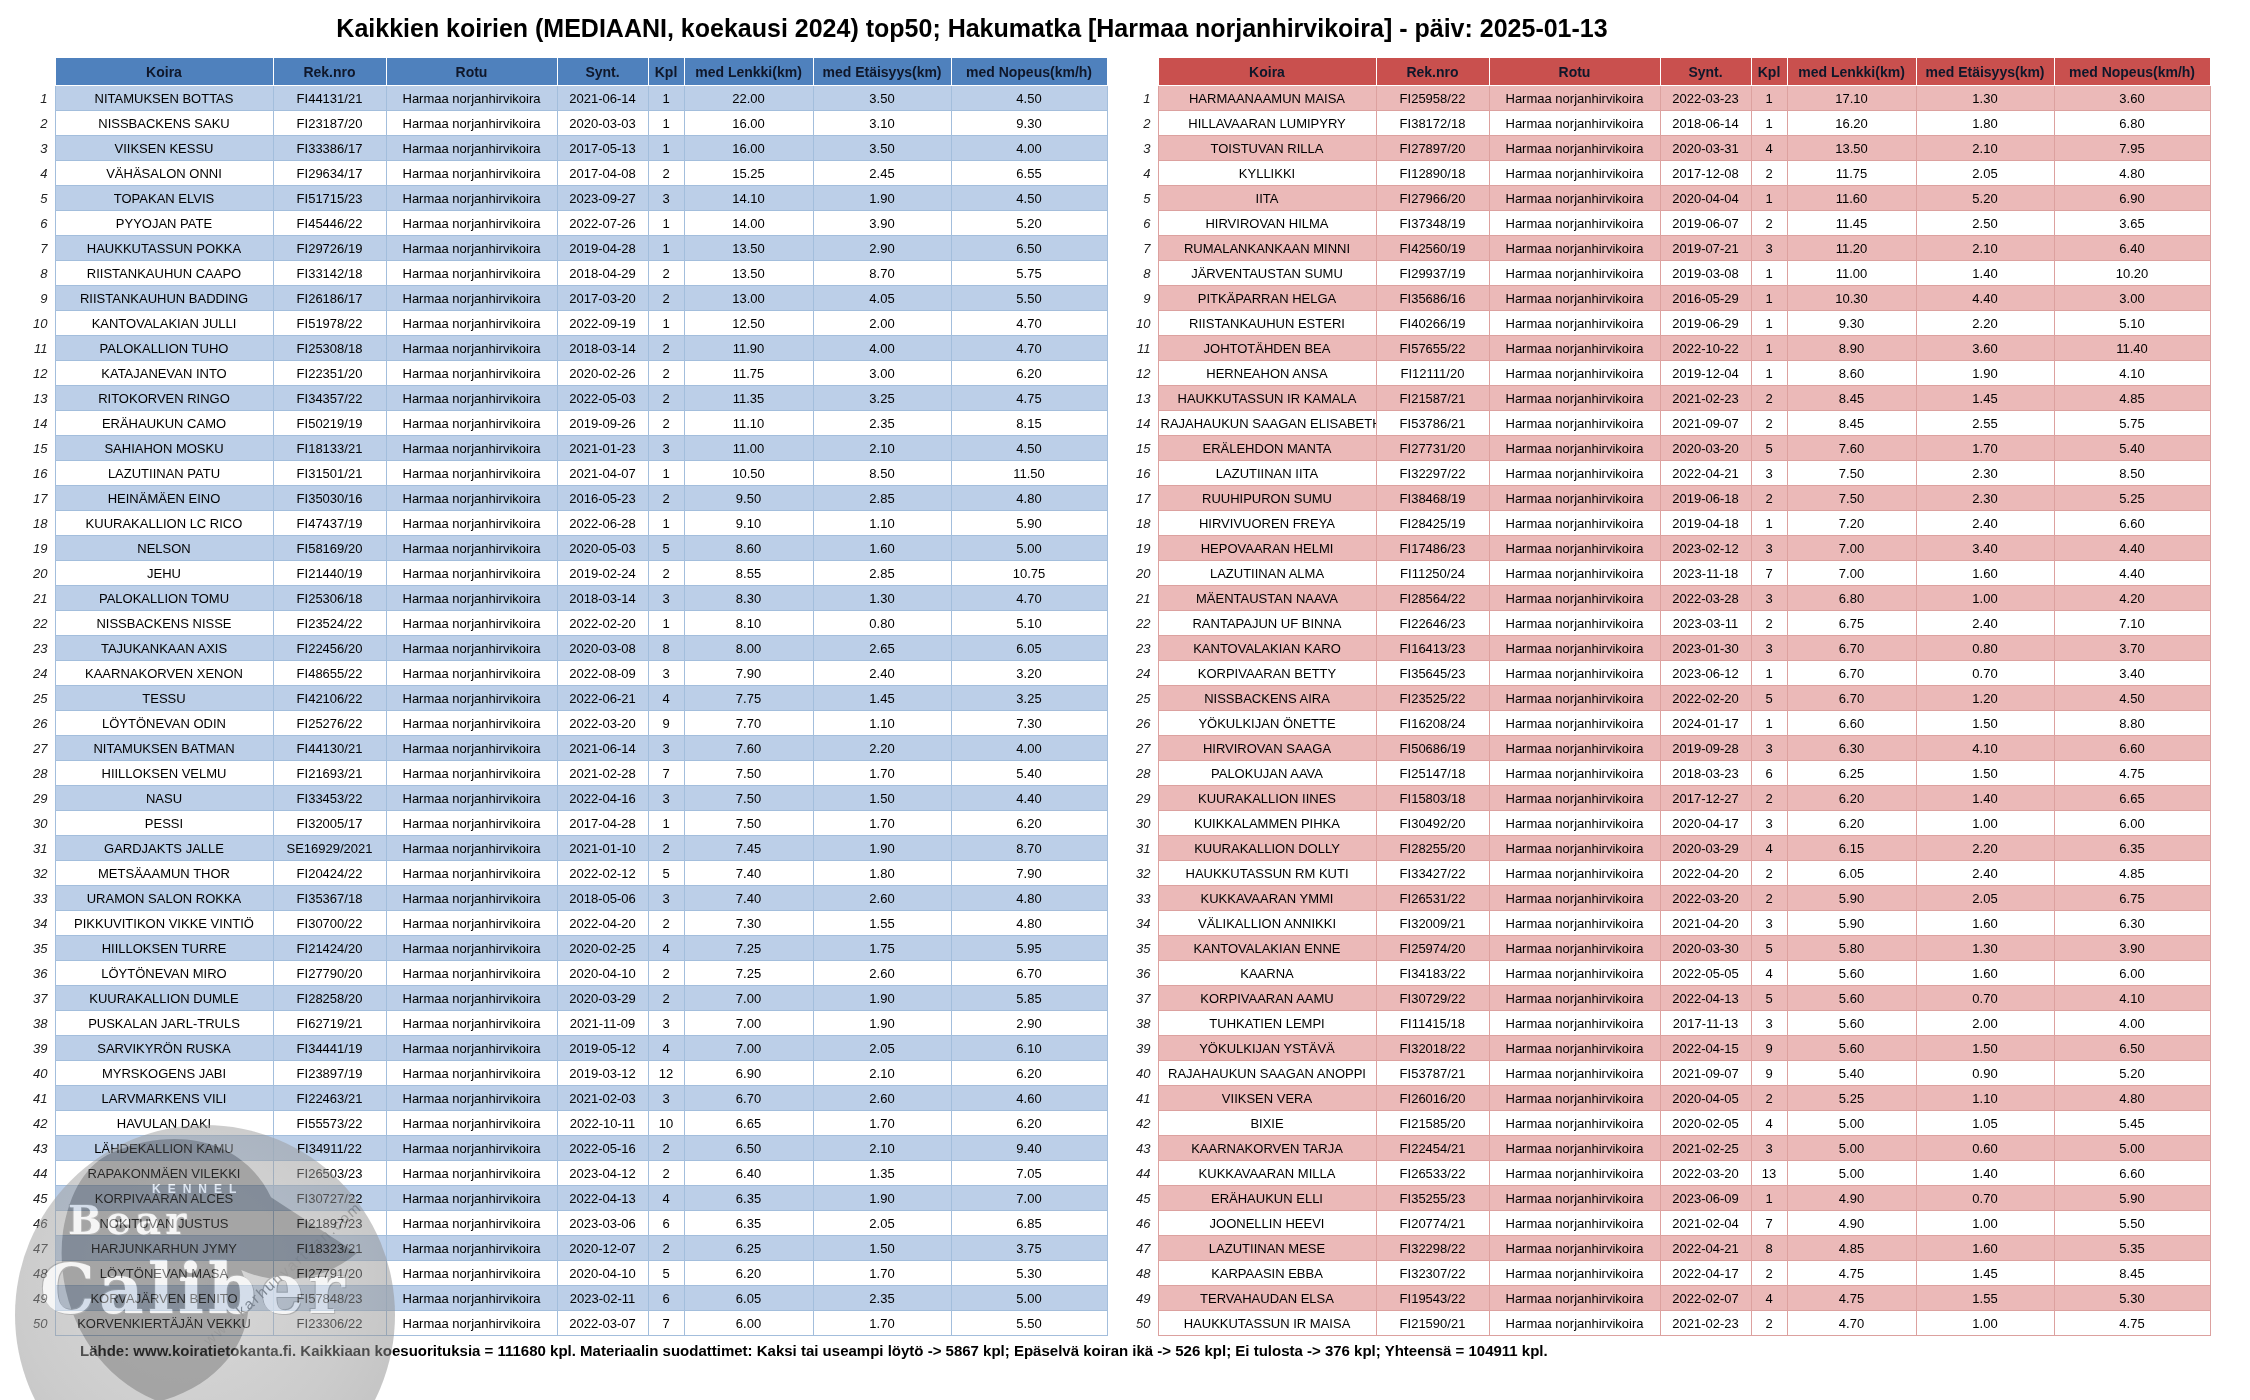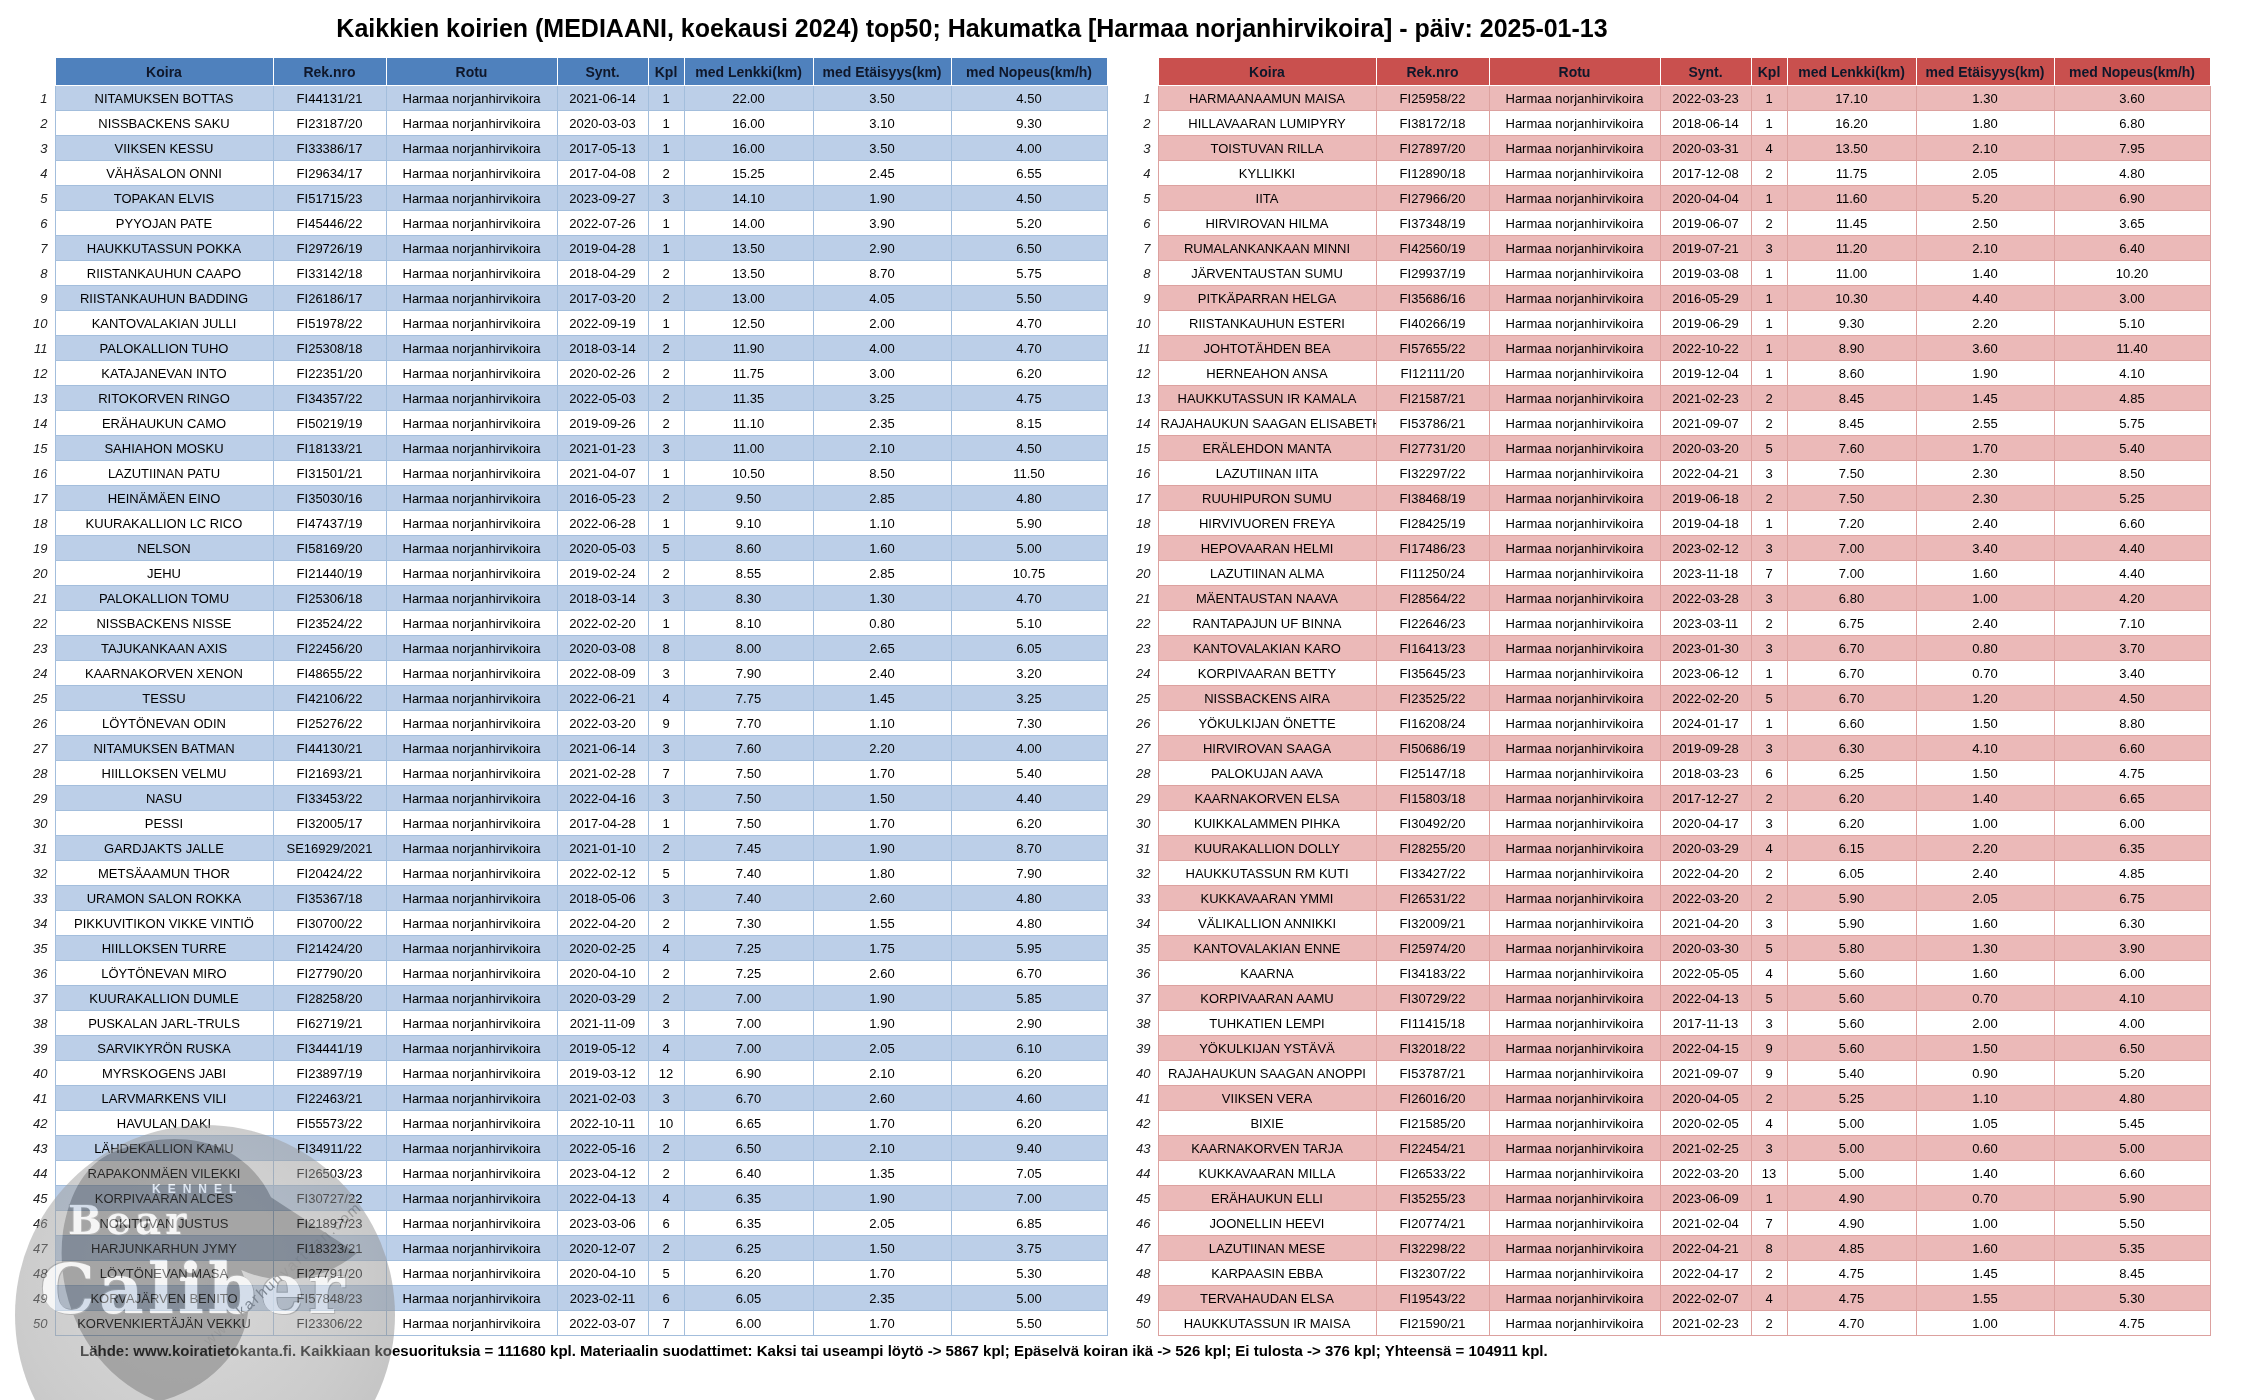--- a/index.html
+++ b/index.html
@@ -959,21 +959,21 @@
             <td>FI25147/18</td>
             <td>Harmaa norjanhirvikoira</td>
             <td>2018-03-23</td>
             <td>6</td>
             <td>6.25</td>
             <td>1.50</td>
             <td>4.75</td>
           </tr>
           <tr>
             <td class="rank">29</td>
-            <td>KAARNAKORVEN ELSA</td>
+            <td>KUURAKALLION IINES</td>
             <td>FI15803/18</td>
             <td>Harmaa norjanhirvikoira</td>
             <td>2017-12-27</td>
             <td>2</td>
             <td>6.20</td>
             <td>1.40</td>
             <td>6.65</td>
           </tr>
           <tr>
             <td class="rank">30</td>

